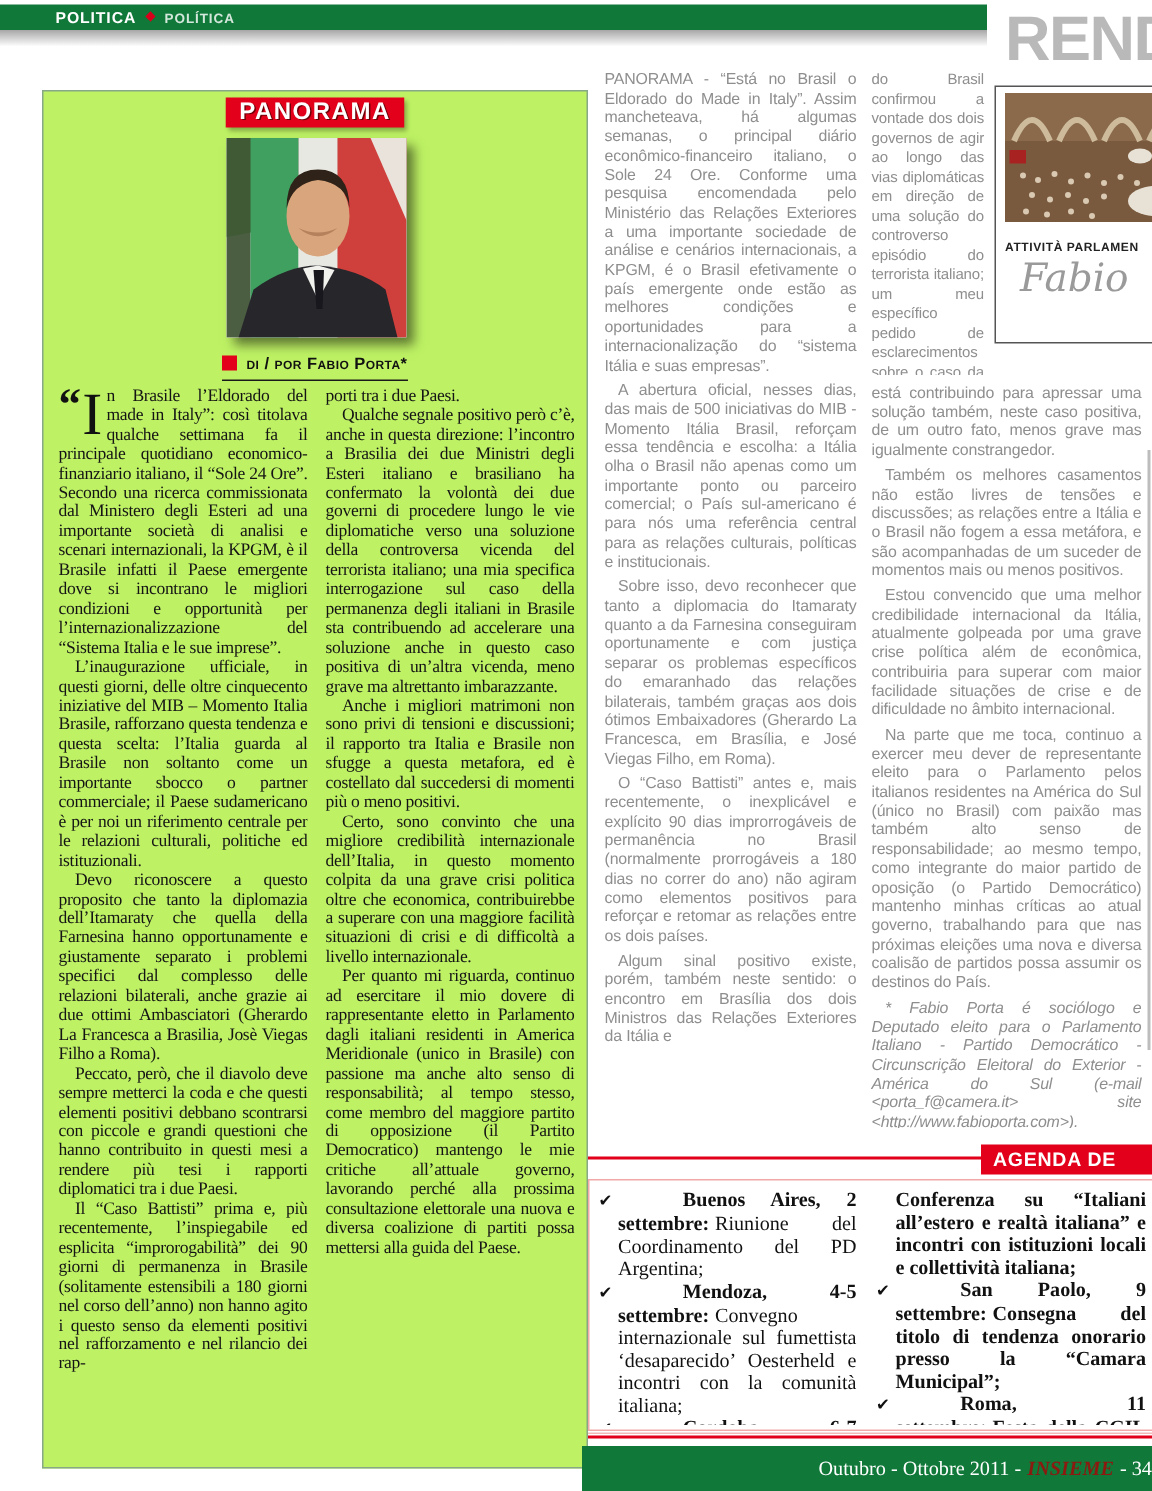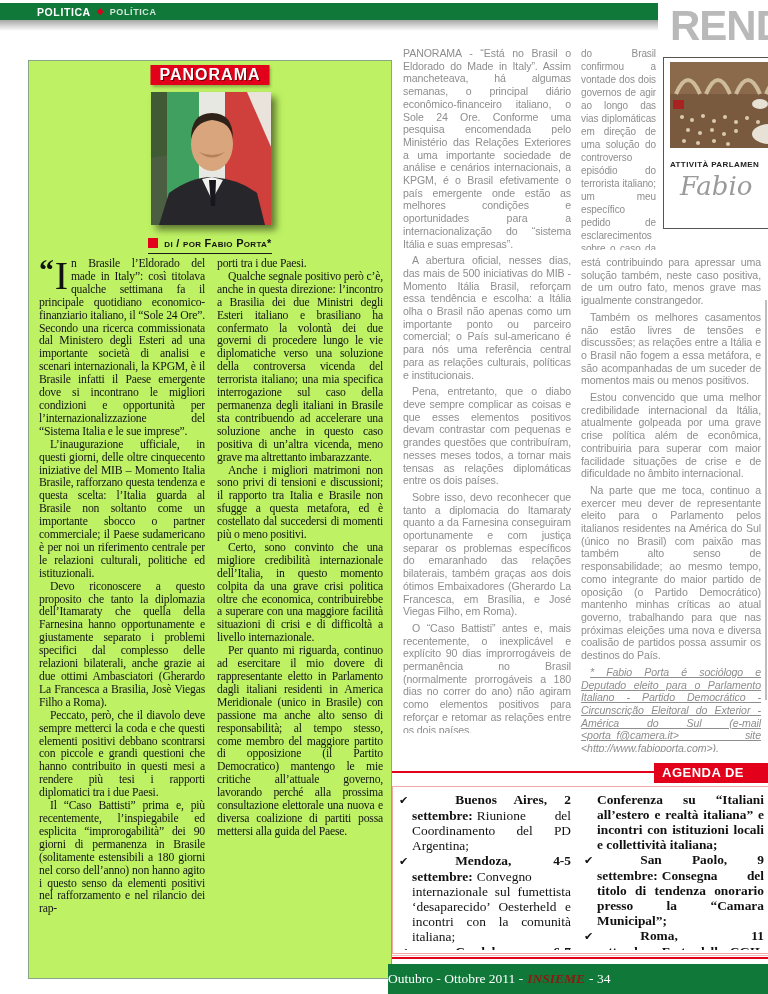--- a/index.html
+++ b/index.html
@@ -46,21 +46,21 @@
   .byline-text{font:bold 11px "Liberation Sans",sans-serif;font-variant:small-caps;color:#111;letter-spacing:.3px;}
 
   
   .col{position:absolute;top:197px;height:715px;overflow:hidden;text-align:justify;}
   .col1{left:10px;width:166px;}
   .col2{left:188px;width:166px;}
   .it-col p{margin:0;font-size:11.7px;line-height:12.9px;color:#141414;letter-spacing:-.2px;}
   .it-col p.ind{text-indent:11px;}
   .oq{float:left;font-size:30px;line-height:24px;font-weight:bold;margin-right:1px;color:#111;}
   .dropcap{float:left;font-size:40px;line-height:33px;margin:1px 3px 0 0;color:#111;}
-  .fnote{font-style:italic;font-size:11.2px;text-decoration:underline;}
+  .fnote{font-style:italic;font-size:11.2px;}
   .endmark{color:#e2001a;font-style:normal;font-size:9px;margin-left:2px;font-family:"DejaVu Sans",sans-serif;}
 
   
   .pt-col{position:absolute;color:#8e8e8e;font-family:"Liberation Sans",sans-serif;
     text-align:justify;overflow:hidden;}
   .pt-col p{margin:4px;font-size:10.6px;line-height:12.7px;letter-spacing:-.1px;}
   .pt-col p.ind{text-indent:9px;}
   .pt-col p.fnote{font-style:italic;}
   .col3{left:399px;top:43px;width:176px;height:690px;}
   .col4n{left:577px;top:43px;width:83px;height:207px;}
@@ -82,22 +82,22 @@
   .aitem{margin:0;font-size:13.4px;line-height:15px;color:#111;padding-left:13px;text-indent:-13px;}
   .aitem.cont{text-indent:0;}
   .aitem b{margin-right:4px;margin-left:44px;}
   .check{margin-right:3px;font-size:11px;font-family:"DejaVu Sans",sans-serif;}
   .check:empty,.aitem b:empty{display:none;}
 
   
   .footer-rule{position:absolute;left:392px;top:955px;width:376px;height:4px;
     border-top:1px solid #f3b9b9;border-bottom:2px solid #e2001a;box-sizing:border-box;}
   .footbar{position:absolute;left:388px;top:964px;width:380px;height:30px;background:#10793a;
-    color:#fff;font:13.5px/30px "Liberation Serif",serif;text-align:left;
-    padding-right:20px;box-sizing:border-box;}
+    color:#fff;font:13.5px/30px "Liberation Serif",serif;text-align:right;
+    box-sizing:border-box;}
   .mag{color:#8b1a10;font-weight:bold;font-style:italic;margin:0 4px;}
 </style>
 </head>
 <body>
 
 <div class="page">
 
   <header class="topbar">
     <span class="sec-it">POLITICA</span>
     <span class="diamond">◆</span>
@@ -184,21 +184,20 @@
       <p class="ind">Qualche segnale positivo però c’è, anche in questa direzione: l’incontro a Brasilia dei due Ministri degli Esteri italiano e brasiliano ha confermato la volontà dei due governi di procedere lungo le vie diplomatiche verso una soluzione della controversa vicenda del terrorista italiano; una mia specifica interrogazione sul caso della permanenza degli italiani in Brasile sta contribuendo ad accelerare una soluzione anche in questo caso positiva di un’altra vicenda, meno grave ma altrettanto imbarazzante.</p>
       <p class="ind">Anche i migliori matrimoni non sono privi di tensioni e discussioni; il rapporto tra Italia e Brasile non sfugge a questa metafora, ed è costellato dal succedersi di momenti più o meno positivi.</p>
       <p class="ind">Certo, sono convinto che una migliore credibilità internazionale dell’Italia, in questo momento colpita da una grave crisi politica oltre che economica, contribuirebbe a superare con una maggiore facilità situazioni di crisi e di difficoltà a livello internazionale.</p>
       <p class="ind">Per quanto mi riguarda, continuo ad esercitare il mio dovere di rappresentante eletto in Parlamento dagli italiani residenti in America Meridionale (unico in Brasile) con passione ma anche alto senso di responsabilità; al tempo stesso, come membro del maggiore partito di opposizione (il Partito Democratico) mantengo le mie critiche all’attuale governo, lavorando perché alla prossima consultazione elettorale una nuova e diversa coalizione di partiti possa mettersi alla guida del Paese.</p>
     </div>
   </section>
 
   <section class="pt-col col3">
     <p>PANORAMA - “Está no Brasil o Eldorado do Made in Italy”. Assim mancheteava, há algumas semanas, o principal diário econômico-financeiro italiano, o Sole 24 Ore. Conforme uma pesquisa encomendada pelo Ministério das Relações Exteriores a uma importante sociedade de análise e cenários internacionais, a KPGM, é o Brasil efetivamente o país emergente onde estão as melhores condições e oportunidades para a internacionalização do “sistema Itália e suas empresas”.</p>
     <p class="ind">A abertura oficial, nesses dias, das mais de 500 iniciativas do MIB - Momento Itália Brasil, reforçam essa tendência e escolha: a Itália olha o Brasil não apenas como um importante ponto ou parceiro comercial; o País sul-americano é para nós uma referência central para as relações culturais, políticas e institucionais.</p>
-    <p class="ind">Pena, entretanto, que o diabo deve sempre complicar as coisas e que esses elementos positivos devam contrastar com pequenas e grandes questões que contribuíram, nesses meses todos, a tornar mais tensas as relações diplomáticas entre os dois países.</p>
     <p class="ind">Sobre isso, devo reconhecer que tanto a diplomacia do Itamaraty quanto a da Farnesina conseguiram oportunamente e com justiça separar os problemas específicos do emaranhado das relações bilaterais, também graças aos dois ótimos Embaixadores (Gherardo La Francesca, em Brasília, e José Viegas Filho, em Roma).</p>
     <p class="ind">O “Caso Battisti” antes e, mais recentemente, o inexplicável e explícito 90 dias improrrogáveis de permanência no Brasil (normalmente prorrogáveis a 180 dias no correr do ano) não agiram como elementos positivos para reforçar e retomar as relações entre os dois países.</p>
     <p class="ind">Algum sinal positivo existe, porém, também neste sentido: o encontro em Brasília dos dois Ministros das Relações Exteriores da Itália e</p>
   </section>
 
   <section class="pt-col col4n">
     <p>do Brasil confirmou a vontade dos dois governos de agir ao longo das vias diplomáticas em direção de uma solução do controverso episódio do terrorista italiano; um meu específico pedido de esclarecimentos sobre o caso da permanência dos italianos no Brasil</p>
   </section>
 
   <section class="pt-col col4w">

